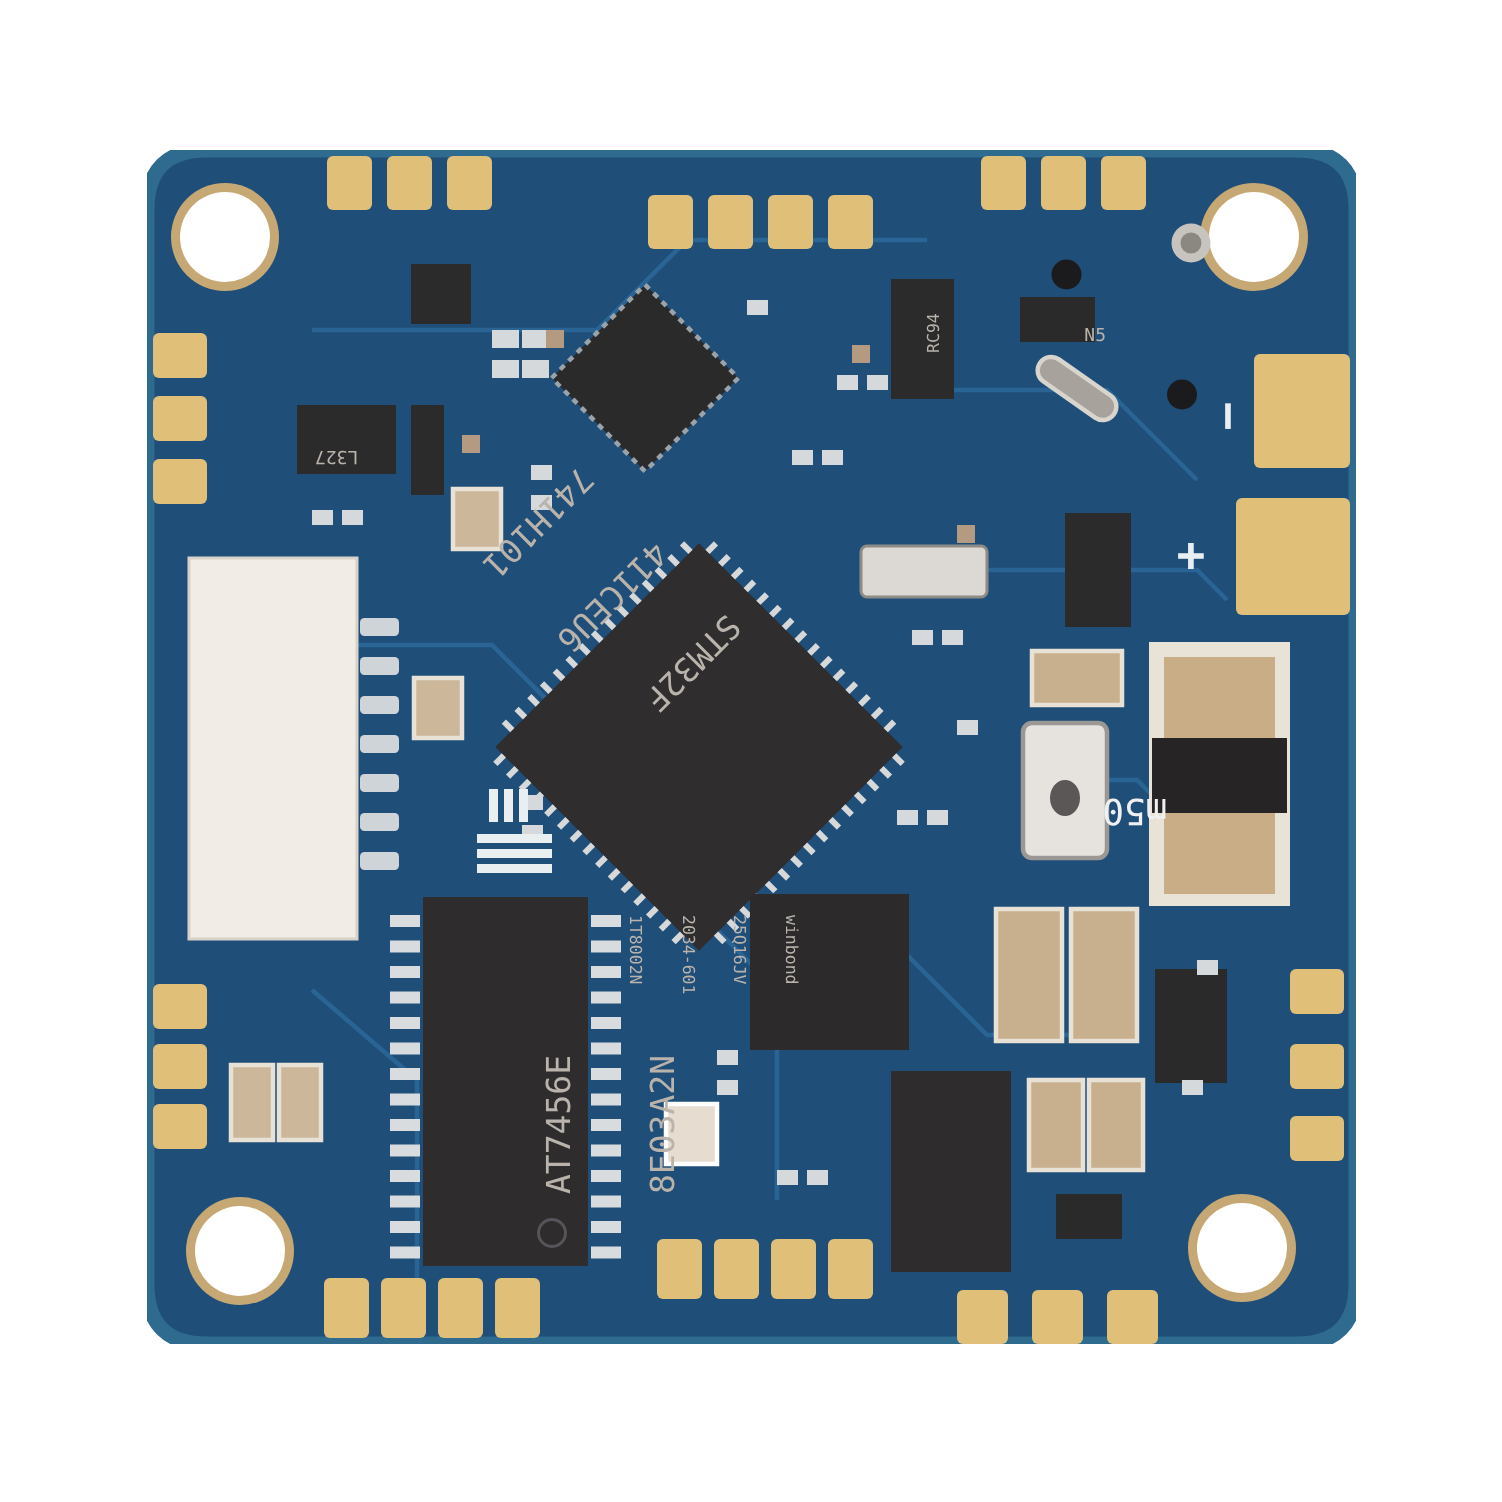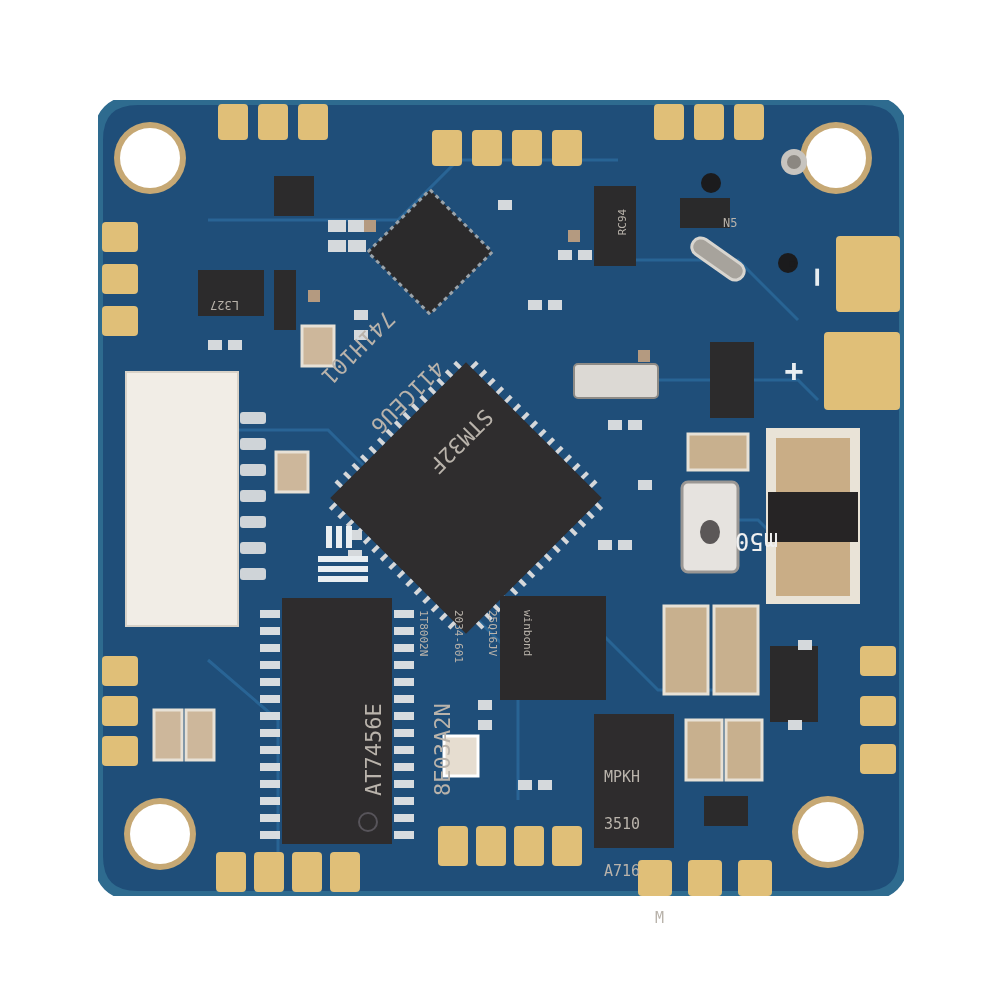--- a/index.html
+++ b/index.html
@@ -297,26 +297,20 @@
     <div>8E03A2N</div>
   </div>
 
   <div class="chip-text" style="left:388px;top:540px;font-size:11px;transform:rotate(90deg);transform-origin:50px 20px;width:110px;">
     <div>winbond</div>
     <div>25Q16JV</div>
     <div>2034-601</div>
     <div>1T8002N</div>
   </div>
 
-  <div class="chip-text" style="left:506px;top:638px;font-size:15px;width:64px;">
-    <div>MPKH</div>
-    <div>3510</div>
-    <div>A716</div>
-    <div style="text-align:right;padding-right:4px;">M</div>
-  </div>
 
   <div class="chip-text" style="left:688px;top:402px;font-size:24px;color:#f0f0f0;transform:rotate(180deg);width:50px;text-align:center;">
     <span>m50</span>
   </div>
 
   <div class="chip-text" style="left:112px;top:186px;font-size:12px;transform:rotate(180deg);">
     <span>L327</span>
   </div>
 
   <div class="chip-text" style="left:498px;top:118px;font-size:11px;transform:rotate(-90deg);">

